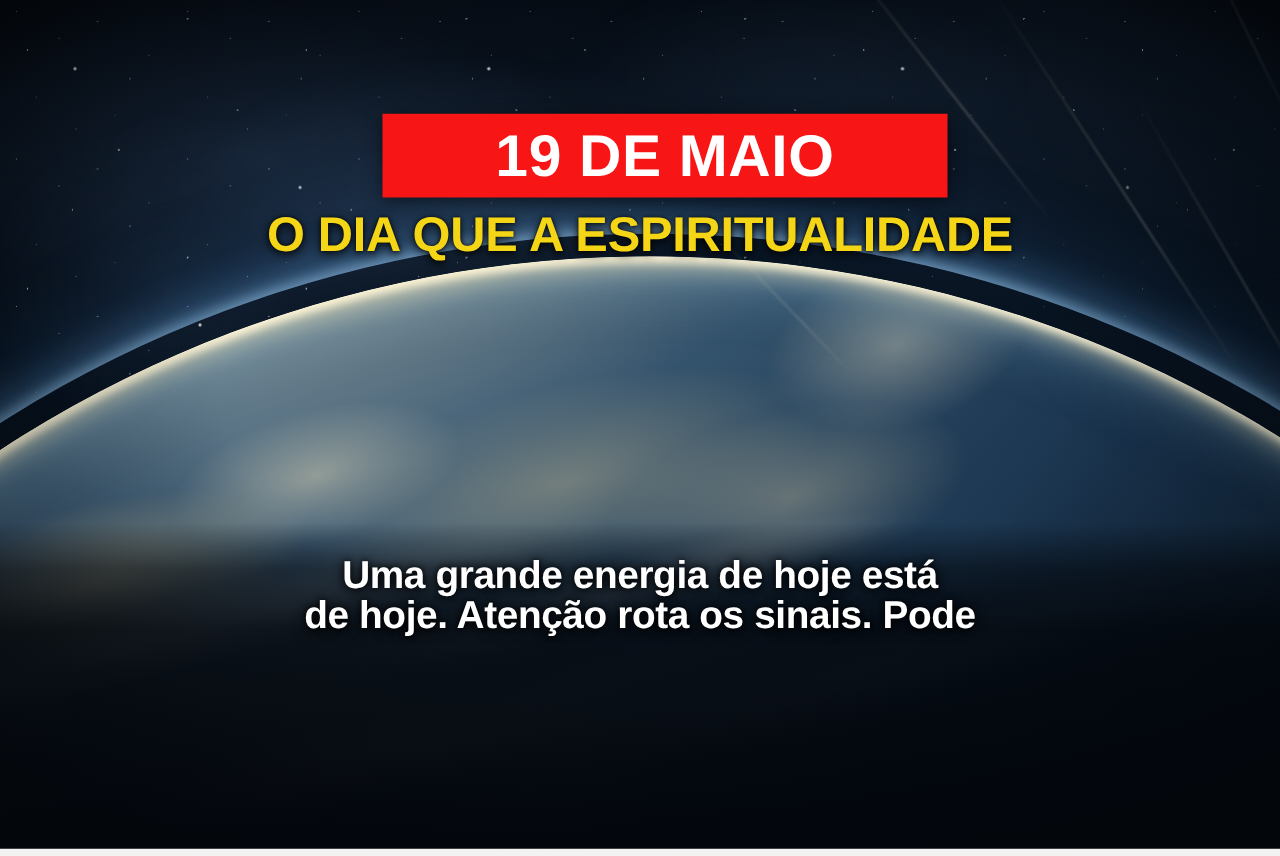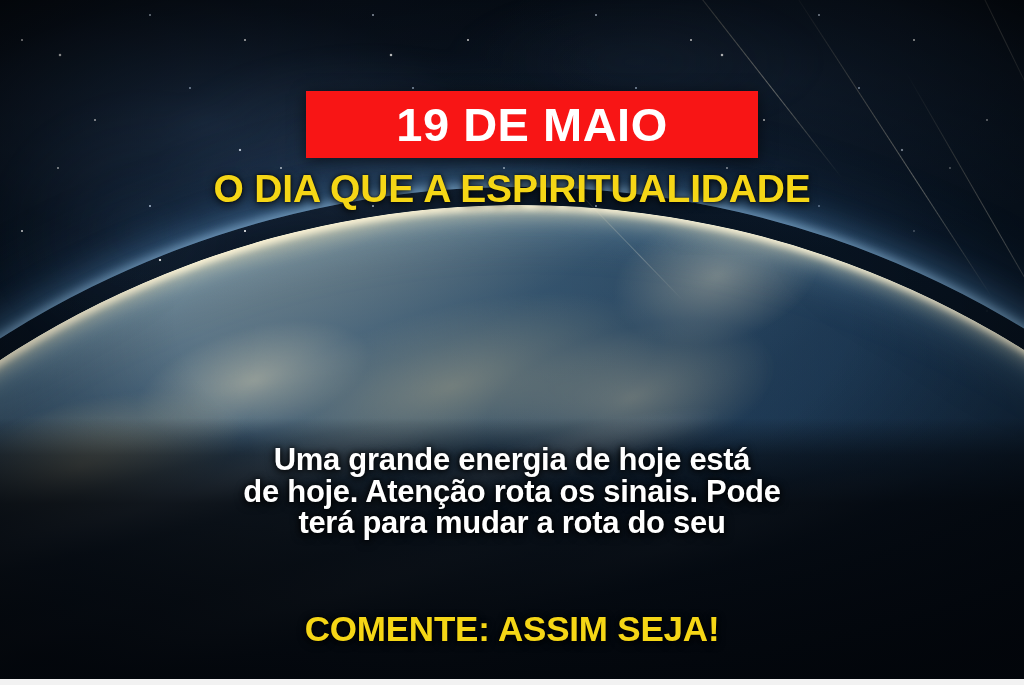--- a/index.html
+++ b/index.html
@@ -303,20 +303,18 @@
       <span class="date-badge-text">19 DE MAIO</span>
     </div>
 
     <div class="headline">
       <div>O DIA QUE A ESPIRITUALIDADE</div>
     </div>
 
     <div class="body-copy">
       <div>Uma grande energia de hoje está</div>
       <div>de hoje. Atenção rota os sinais. Pode</div>
-      <div>terá para mudar a rota do seu</div>
     </div>
 
-    <div class="cta">COMENTE: ASSIM SEJA!</div>
   </div>
 
   <div class="bottom-edge"></div>
 </div>
 
 </body></html>

